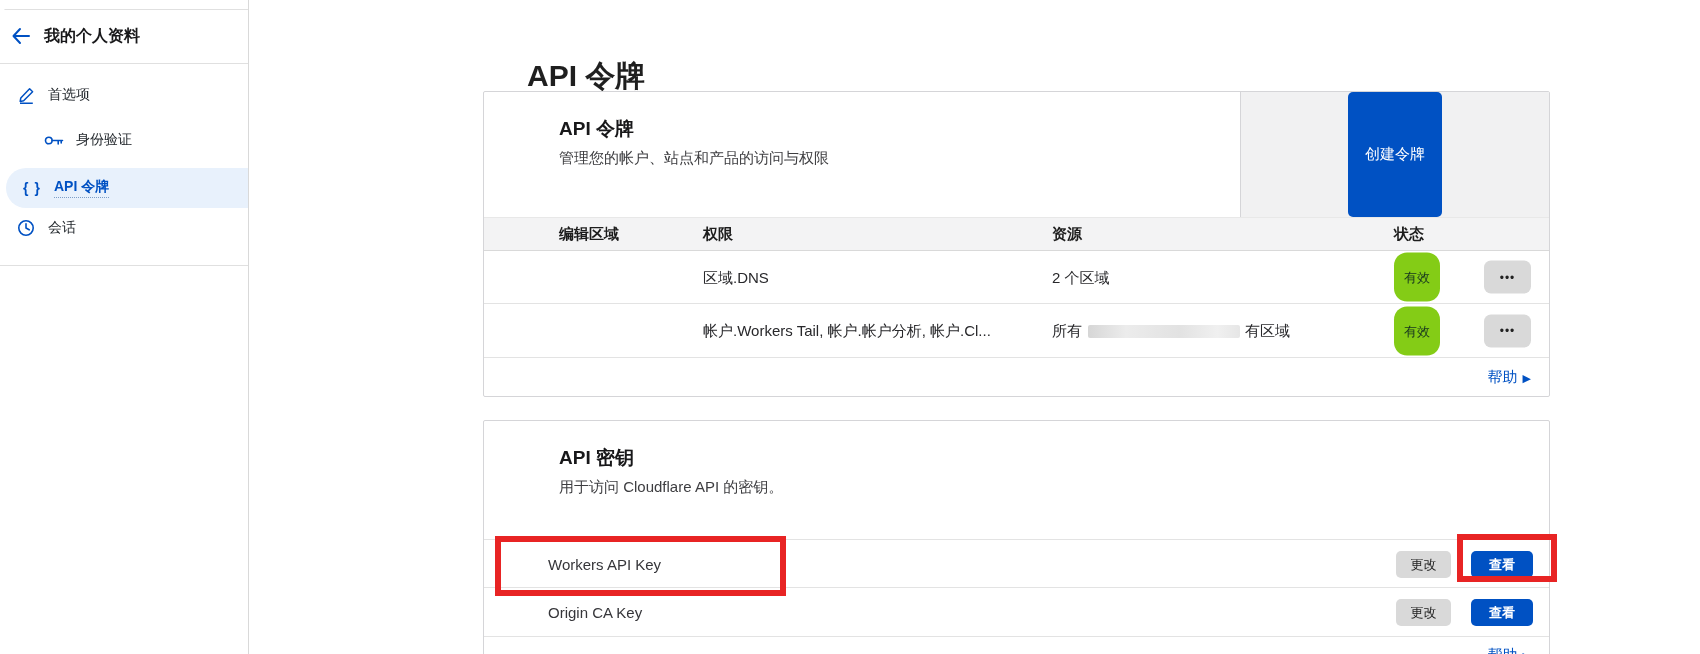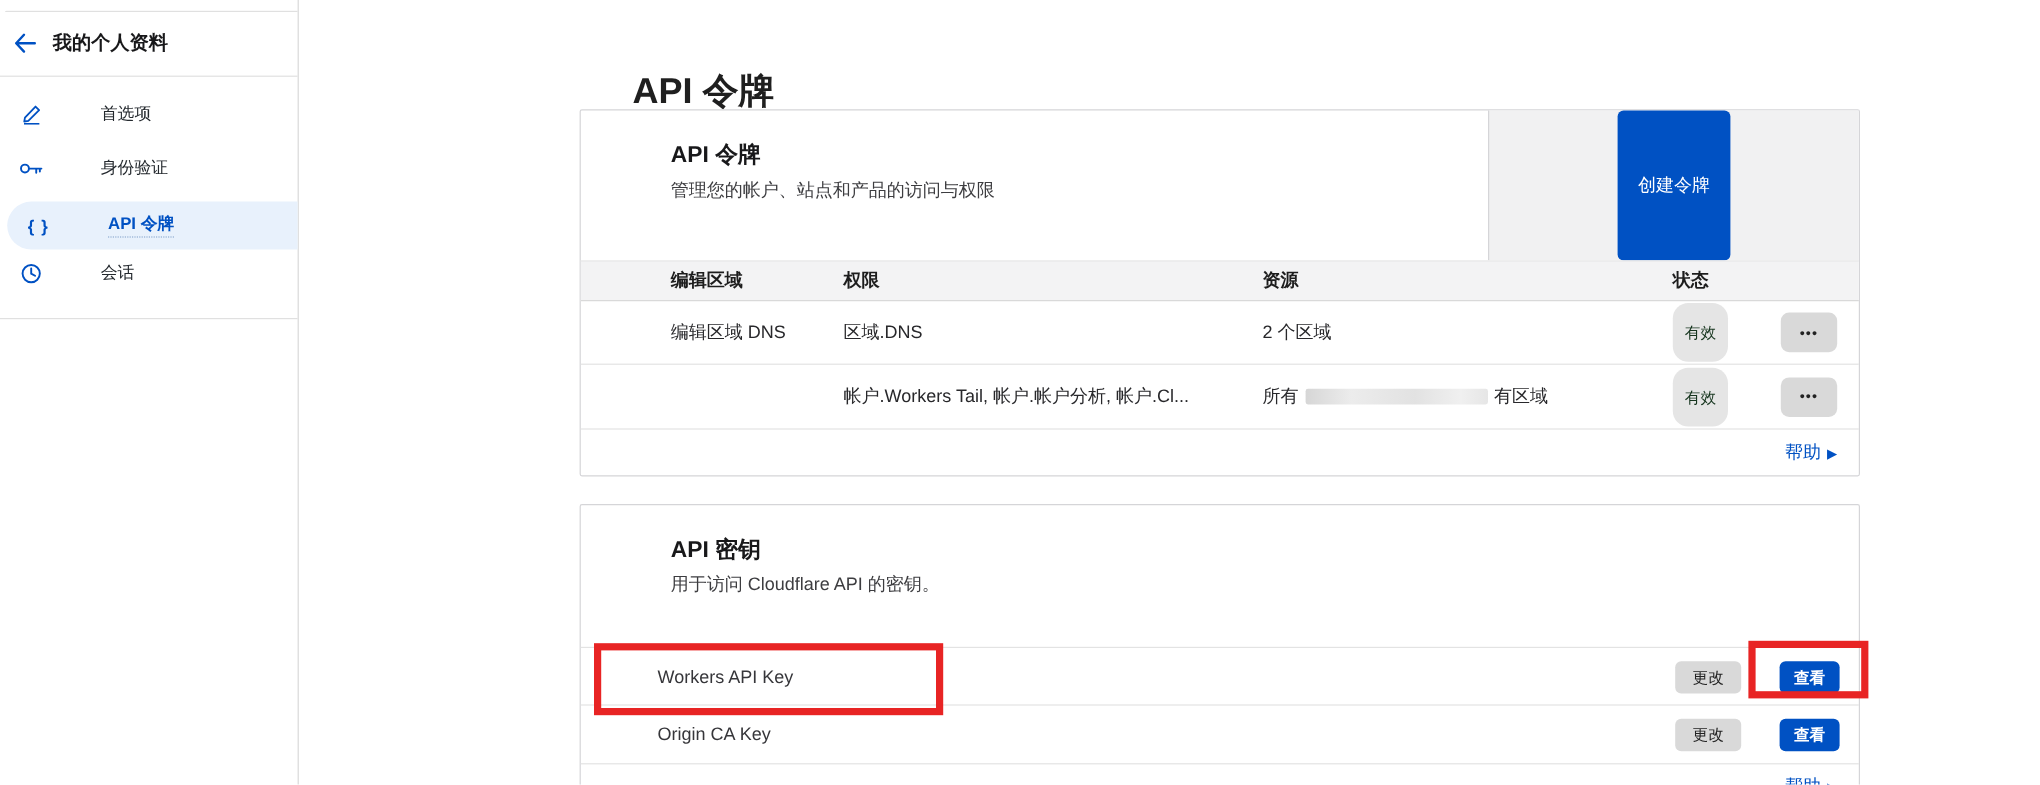--- a/index.html
+++ b/index.html
@@ -8,21 +8,21 @@
 
   
   .sidebar{position:absolute;left:0;top:0;width:248px;height:654px;background:#fff;
            border-right:1px solid #d9d9d9;}
   .sb-topline{position:absolute;left:0;top:9px;width:100%;height:1px;background:#e0e0e0;}
   .sb-header{position:absolute;left:0;top:20px;width:100%;height:32px;}
   .back-btn{position:absolute;left:8px;top:3px;width:26px;height:26px;cursor:pointer;
             display:flex;align-items:center;justify-content:center;}
   .sb-title{position:absolute;left:44px;top:6px;font-size:16px;font-weight:bold;color:#18181a;}
   .sb-div{position:absolute;left:0;width:100%;height:1px;background:#e0e0e0;}
-  .nav-item{position:absolute;left:0;width:248px;height:34px;display:flex;align-items:center;cursor:pointer;gap:36px;}
+  .nav-item{position:absolute;left:0;width:248px;height:34px;display:flex;align-items:center;cursor:pointer;}
   .nav-icon{width:22px;margin-left:15px;display:flex;align-items:center;justify-content:center;color:#0051c3;}
   .nav-label{margin-left:11px;font-size:14px;color:#24292e;}
   .nav-item.selected{left:6px;width:242px;height:40px;background:#e8f1fc;border-radius:20px 0 0 20px;}
   .nav-item.selected .nav-label{color:#0051c3;font-weight:bold;border-bottom:1px dotted #7d9ec7;padding-bottom:1px;}
   .braces-glyph{font-size:14px;font-weight:bold;color:#0051c3;letter-spacing:1px;}
 
   
   .page-title{position:absolute;left:527px;top:36px;font-size:30px;font-weight:bold;color:#1f1f1f;}
 
   .card{position:absolute;left:483px;width:1065px;background:#fff;border:1px solid #d5d5d8;border-radius:2px;}
@@ -39,41 +39,41 @@
 
   .thead{position:absolute;left:0;top:125px;width:100%;height:34px;background:#f3f3f4;
          border-top:1px solid #e8e8e8;border-bottom:1px solid #d9d9d9;box-sizing:border-box;}
   .th{position:absolute;top:0;line-height:32px;font-size:15px;font-weight:bold;color:#1d1d1d;}
   .col-name{left:75px;} .col-perm{left:219px;} .col-res{left:568px;} .col-status{left:910px;text-align:right;}
 
   .trow{position:absolute;left:0;width:100%;border-bottom:1px solid #e3e3e3;box-sizing:border-box;}
   .trow .cell{position:absolute;top:0;font-size:15px;color:#28282b;white-space:nowrap;}
   .row1{top:159px;height:53px;} .row1 .cell{line-height:53px;}
   .row2{top:212px;height:54px;} .row2 .cell{line-height:54px;}
-  .badge{position:absolute;left:910px;top:50%;transform:translateY(-50%);background:#e5e5e5;
+  .badge{position:absolute;left:910px;top:50%;transform:translateY(-50%);background:#84cc16;
          color:#17361f;font-size:13px;padding:18px 10px;border-radius:13px;line-height:1;}
   .menu-btn{position:absolute;right:18px;top:50%;transform:translateY(-50%);width:47px;height:33px;
             background:#d9d9d9;border:none;border-radius:7px;color:#222;font-size:12px;
             letter-spacing:1px;cursor:pointer;font-family:inherit;}
   .redact{display:inline-block;width:152px;height:13px;margin:0 5px 2px 6px;vertical-align:middle;
           border-radius:2px;background:linear-gradient(90deg,#d6d6d6,#ececec 25%,#e2e2e2 60%,#f0f0f0 85%,#e6e6e6);}
 
   .c1-footer{position:absolute;left:0;top:266px;width:100%;height:38px;}
   .help-link{position:absolute;right:18px;color:#0051c3;font-size:15px;font-weight:500;cursor:pointer;white-space:nowrap;}
   .c1-footer .help-link{top:50%;transform:translateY(-50%);}
   .help-arrow{font-size:11px;margin-left:5px;}
 
   
   .krow{position:absolute;left:0;width:100%;height:49px;border-bottom:1px solid #e3e3e3;box-sizing:border-box;}
   .krowA{top:118px;border-top:1px solid #e3e3e3;}
   .krowB{top:167px;}
   .krow .klabel{position:absolute;left:64px;top:0;line-height:49px;font-size:15px;color:#36363a;}
   .btn-gray{position:absolute;right:98px;top:11px;width:55px;height:27px;background:#d9d9d9;border:none;
             border-radius:5px;font-size:13px;color:#222;cursor:pointer;font-family:inherit;}
-  .btn-view{position:absolute;right:16px;top:11px;width:50px;height:27px;background:#0051c3;border:none;
+  .btn-view{position:absolute;right:16px;top:11px;width:62px;height:27px;background:#0051c3;border:none;
             border-radius:5px;font-size:13px;font-weight:bold;color:#fff;cursor:pointer;font-family:inherit;margin-left:16px;}
   .c2-footer{position:absolute;left:0;top:216px;width:100%;height:50px;}
   .c2-footer .help-link{top:9px;}
 
   
   .ann{position:absolute;border:6px solid #e82424;z-index:9;pointer-events:none;}
   .ann1{left:495px;top:536px;width:279px;height:48px;}
   .ann2{left:1457px;top:534px;width:88px;height:36px;}
 
   svg{display:block;}
@@ -102,21 +102,21 @@
     <div class="nav-item" style="top:78px;">
       <span class="nav-icon">
         <svg width="17" height="17" viewBox="0 0 17 17">
           <path d="M11.6 1.8 L14.6 4.8 L5.6 13.8 L2.2 14.4 L2.8 11 Z" fill="none" stroke="#0051c3" stroke-width="1.5" stroke-linejoin="round"></path>
           <path d="M2 16.2 H14.8" stroke="#0051c3" stroke-width="1.4"></path>
         </svg>
       </span>
       <span class="nav-label">首选项</span>
     </div>
 
-    <div class="nav-item" style="top:123px;">
+    <div class="nav-item" style="top:123px;padding-left:28px;">
       <span class="nav-icon">
         <svg width="20" height="13" viewBox="0 0 20 13">
           <circle cx="4.8" cy="6.5" r="3.3" fill="none" stroke="#0051c3" stroke-width="1.6"></circle>
           <path d="M8.2 6.5 H18.5 M14.2 6.5 V10 M17.2 6.5 V9" fill="none" stroke="#0051c3" stroke-width="1.6" stroke-linecap="round"></path>
         </svg>
       </span>
       <span class="nav-label">身份验证</span>
     </div>
 
     <div class="nav-item selected" style="top:168px;">
@@ -150,21 +150,20 @@
     </div>
 
     <div class="thead">
       <span class="th col-name">编辑区域</span>
       <span class="th col-perm">权限</span>
       <span class="th col-res">资源</span>
       <span class="th col-status">状态</span>
     </div>
 
     <div class="trow row1">
-      <span class="cell col-name">编辑区域 DNS</span>
       <span class="cell col-perm">区域.DNS</span>
       <span class="cell col-res">2 个区域</span>
       <span class="badge">有效</span>
       <button class="menu-btn"><span>•••</span></button>
     </div>
 
     <div class="trow row2">
       <span class="cell col-perm">帐户.Workers Tail, 帐户.帐户分析, 帐户.Cl...</span>
       <span class="cell col-res"><span>所有</span><span class="redact"></span><span>有区域</span></span>
       <span class="badge">有效</span>

